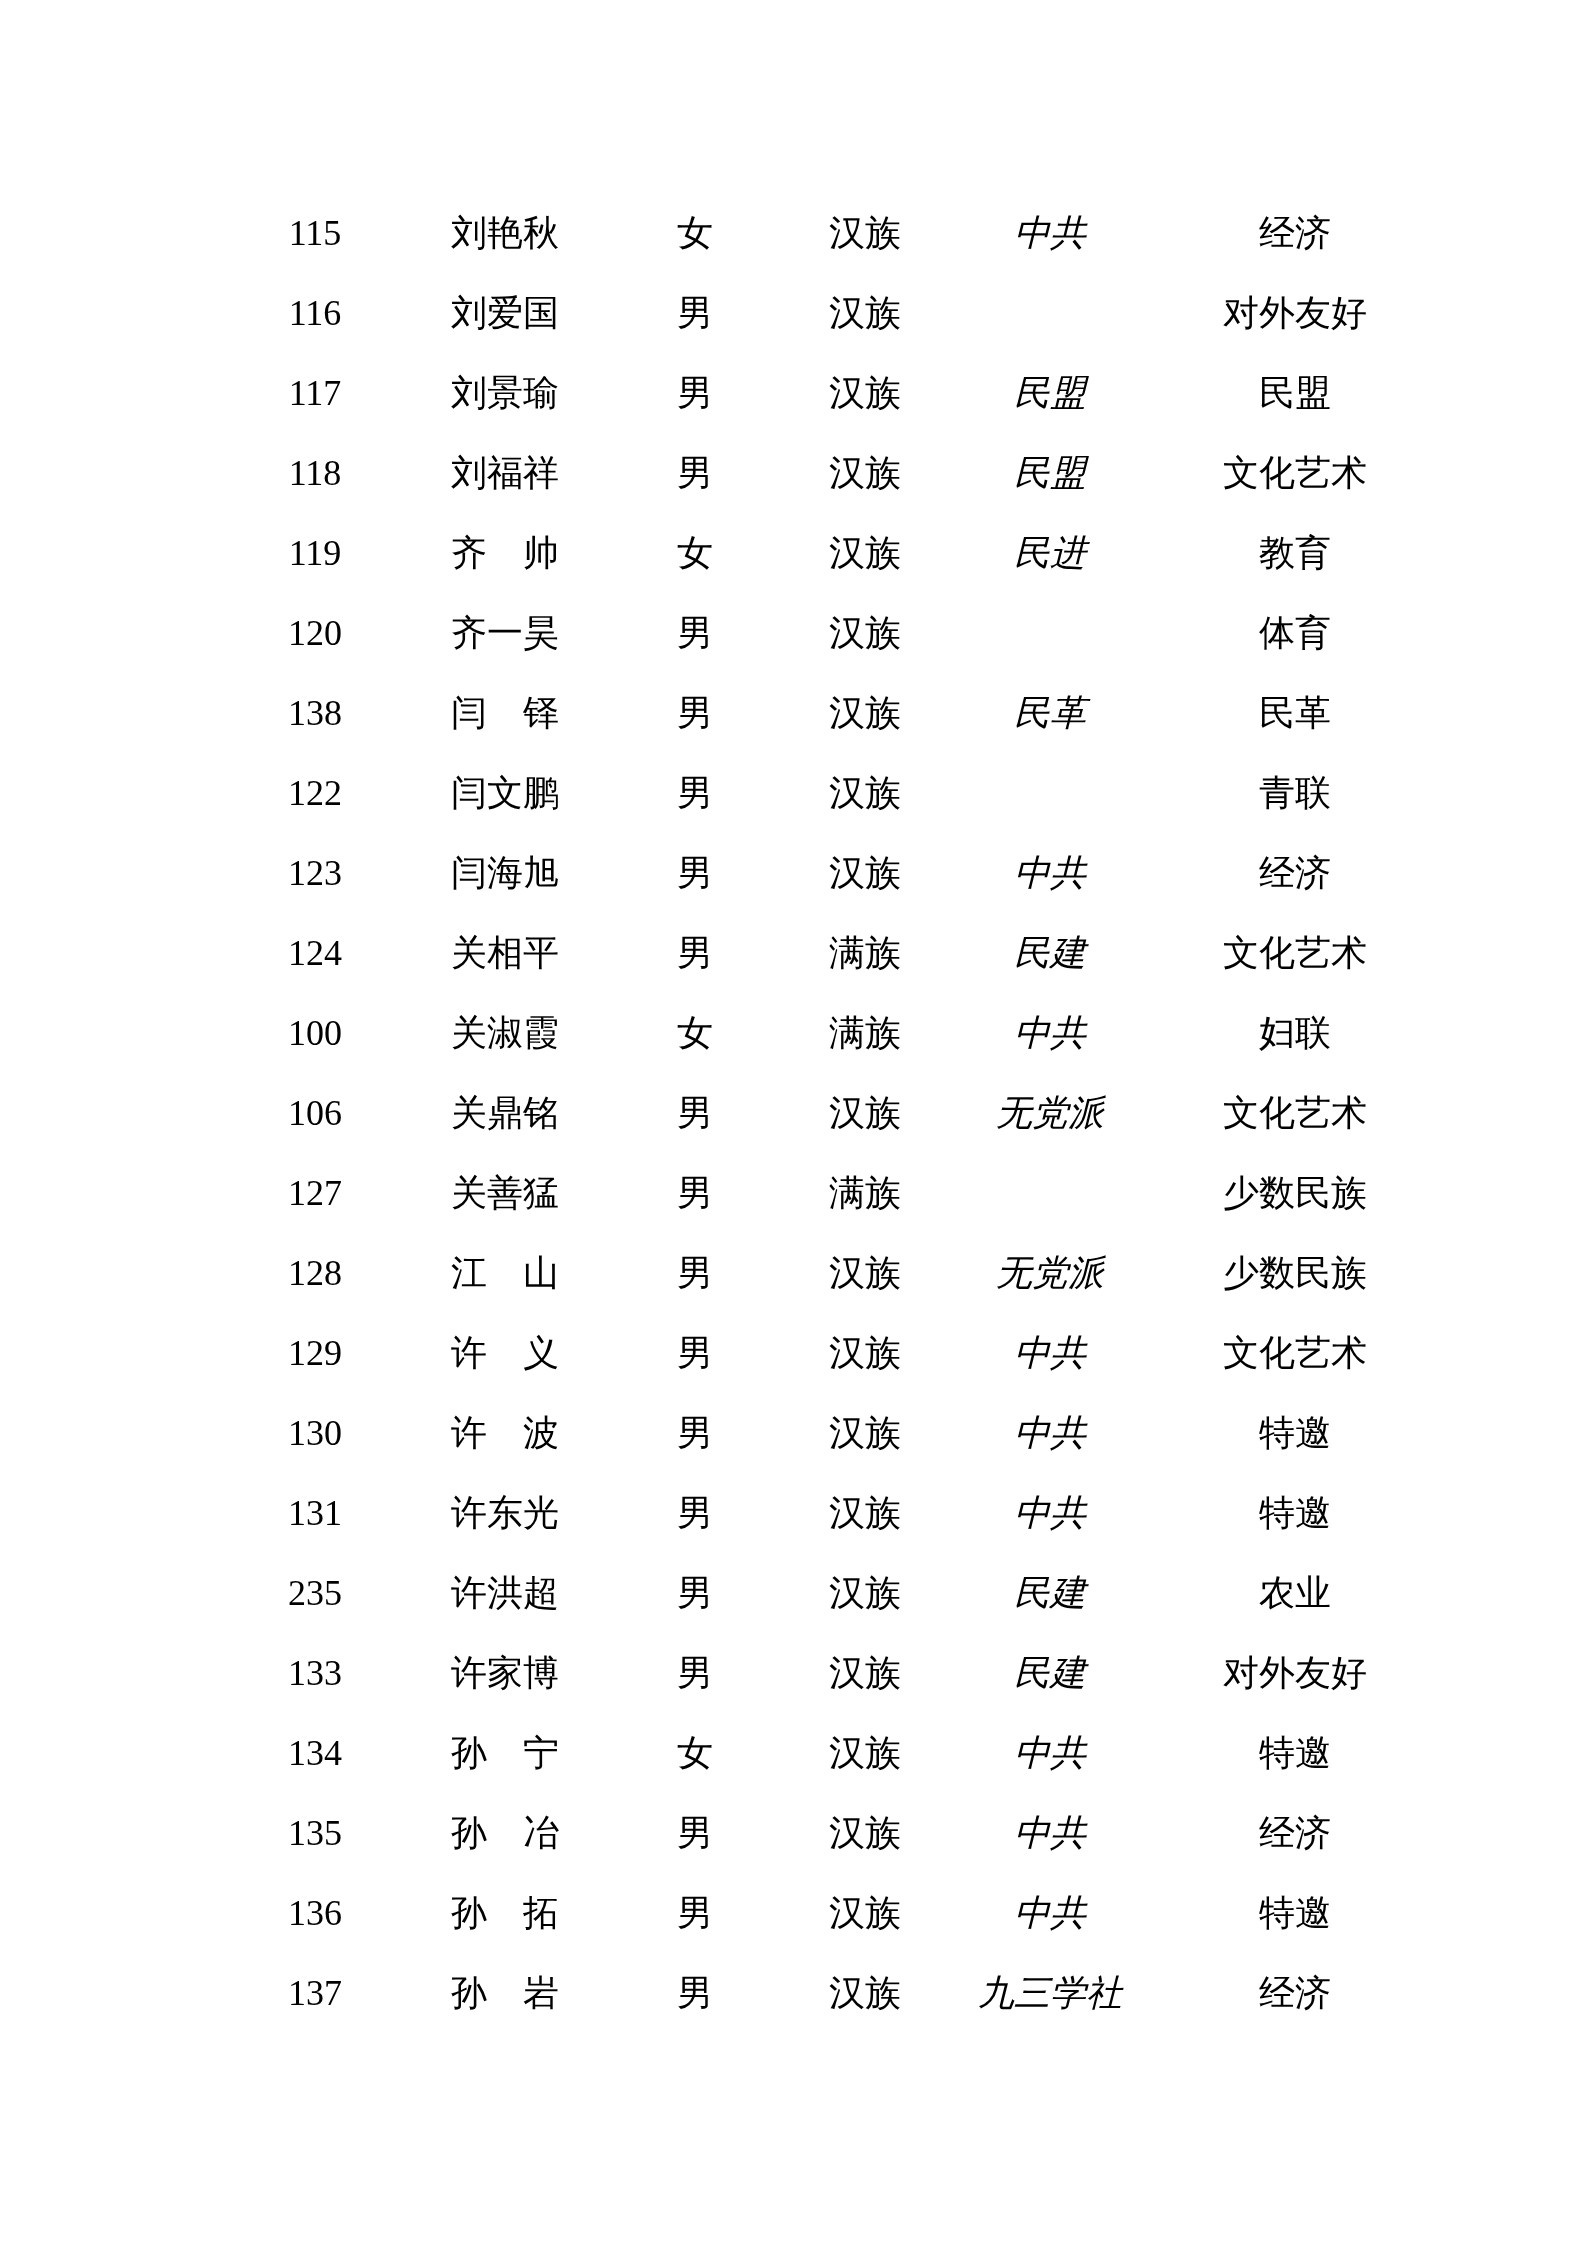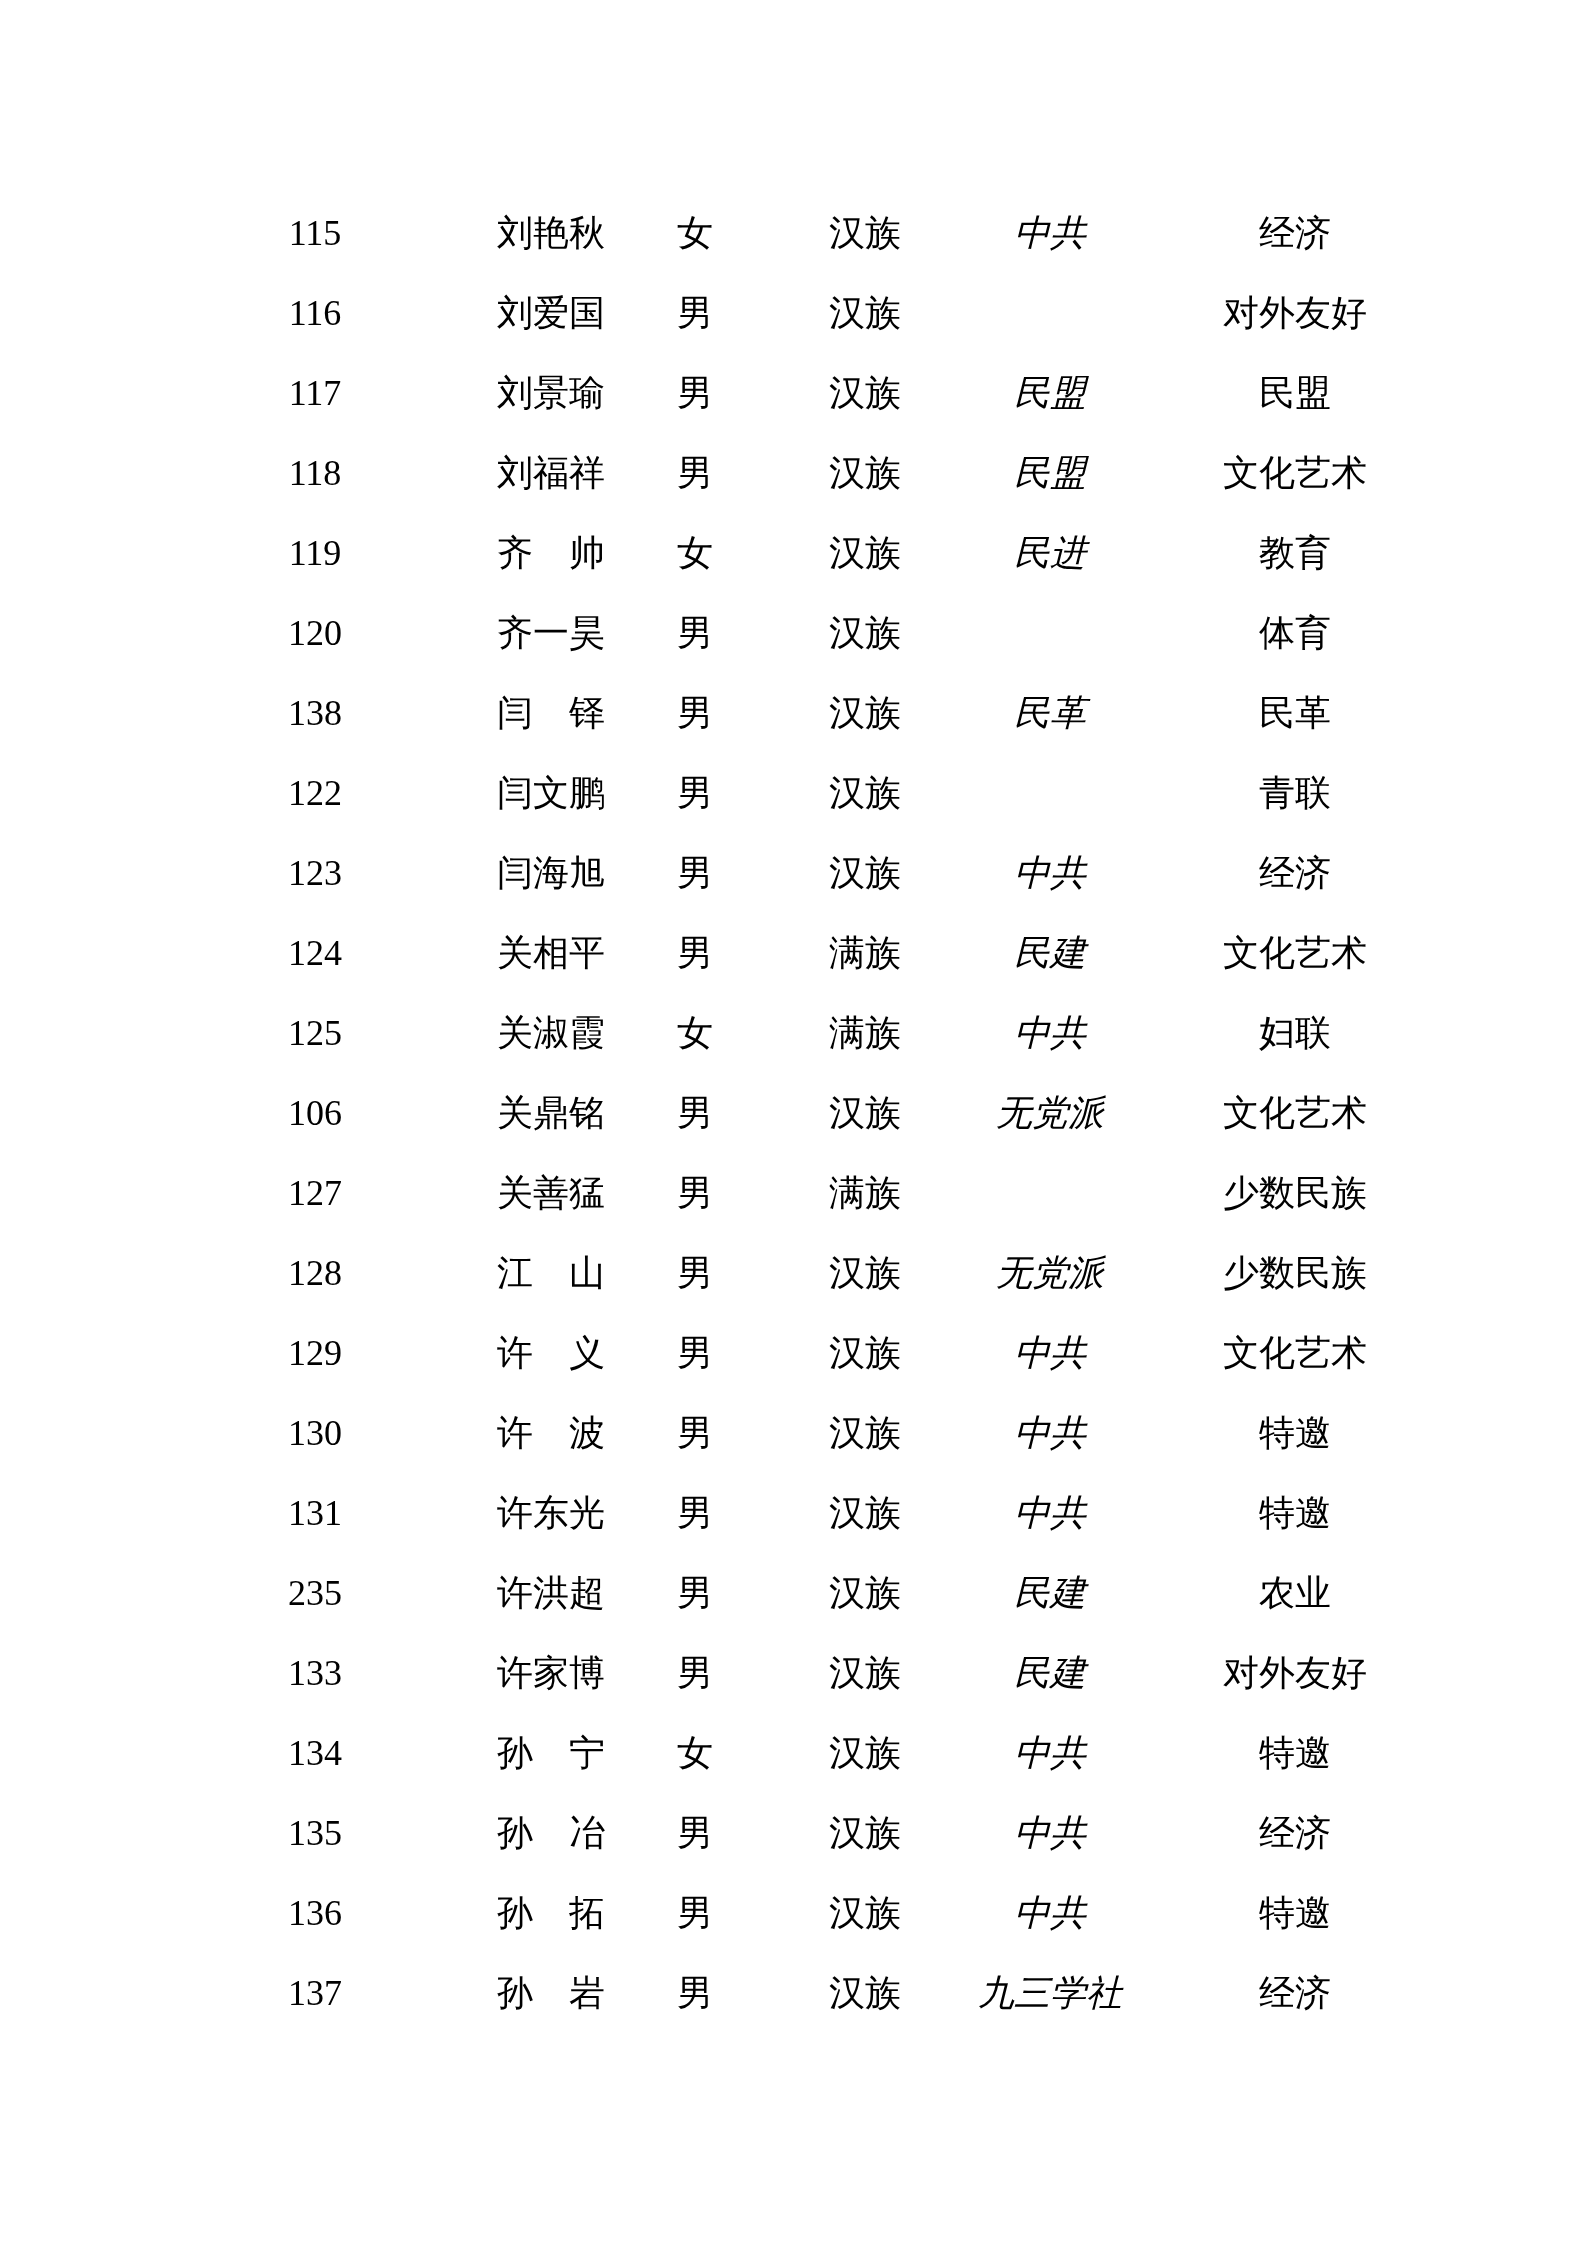--- a/index.html
+++ b/index.html
@@ -28,21 +28,21 @@
     align-items: center;
   }
   .cell {
     font-size: 36px;
     line-height: 1;
     text-align: center;
     white-space: pre;
     letter-spacing: 0;
   }
   .c0 { width: 180px; }  
-  .c1 { width: 200px; text-align: right; }  
+  .c1 { width: 200px; }  
   .c2 { width: 180px; }  
   .c3 { width: 160px; }  
   .c4 { width: 210px; font-style: italic; }  
   .c5 { width: 280px; }  
 </style>
 </head>
 <body>
 
 <div class="page">
   <div class="roster" id="roster">
@@ -120,21 +120,21 @@
       </div>
       <div class="row">
         <div class="cell c0">124</div>
         <div class="cell c1">关相平</div>
         <div class="cell c2">男</div>
         <div class="cell c3">满族</div>
         <div class="cell c4">民建</div>
         <div class="cell c5">文化艺术</div>
       </div>
       <div class="row">
-        <div class="cell c0">125</div>
+        <div class="cell c0">100</div>
         <div class="cell c1">关淑霞</div>
         <div class="cell c2">女</div>
         <div class="cell c3">满族</div>
         <div class="cell c4">中共</div>
         <div class="cell c5">妇联</div>
       </div>
       <div class="row">
         <div class="cell c0">106</div>
         <div class="cell c1">关鼎铭</div>
         <div class="cell c2">男</div>

